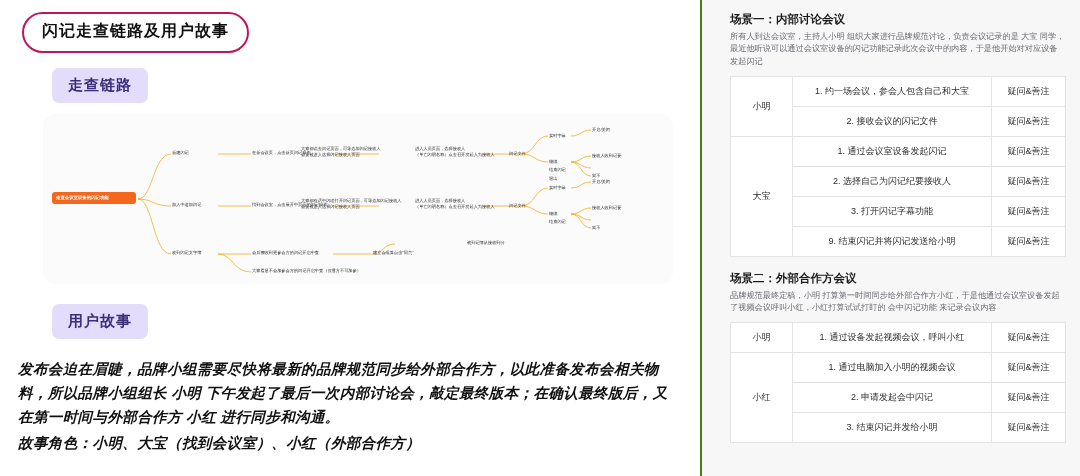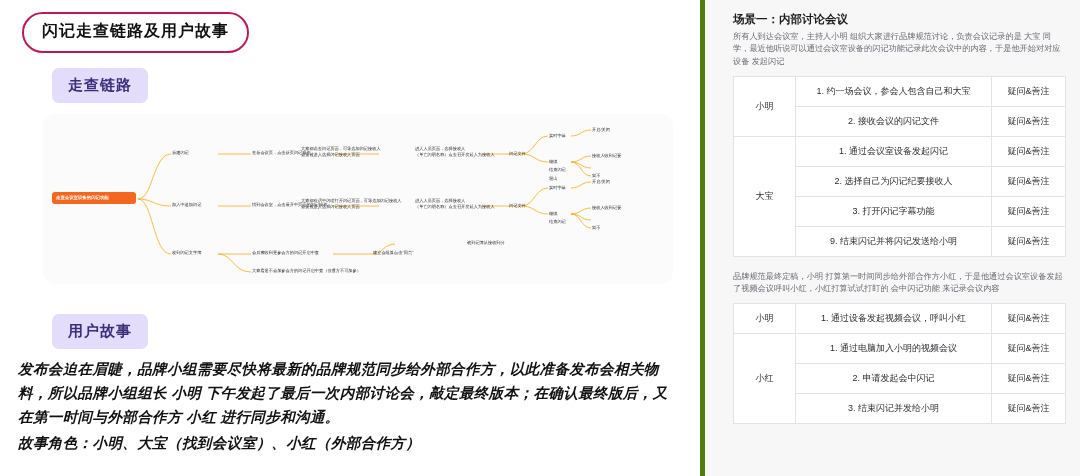--- a/index.html
+++ b/index.html
@@ -39,21 +39,21 @@
     font-size: 15px;
     font-weight: bold;
     letter-spacing: 1px;
   }
   #sec-route {
     left: 52px; top: 68px;
     background: #e4dcfb;
     color: #3b2f7a;
   }
   #sec-story {
-    left: 52px; top: 314px;
+    left: 52px; top: 304px;
     background: #e4dcfb;
     color: #3b2f7a;
   }
 
   .mindmap-card {
     position: absolute;
     left: 43px; top: 114px;
     width: 630px; height: 170px;
     background: #fbfbfb;
     border-radius: 12px;
@@ -91,21 +91,21 @@
   .story-roles {
     display: block;
     margin-top: 2px;
   }
 
   
   .right {
     position: relative;
     width: 380px; height: 476px;
     background: #f7f7f8;
-    border-left: 5px solid #4d7c0f;
+    border-left: 2px solid #4d7c0f;
     padding: 10px 14px 0 28px;
     flex: none;
     overflow: hidden;
   }
   .scene-title {
     font-size: 11.5px;
     font-weight: bold;
     color: #1c1c1c;
     margin: 2px 0 4px 0;
   }
@@ -267,20 +267,21 @@
           </tr>
           <tr>
             <td class="step">9. 结束闪记并将闪记发送给小明</td>
             <td class="note">疑问&amp;善注</td>
           </tr>
         </tbody>
       </table>
     </div>
 
     <div class="scene2">
+      <div class="scene-title">场景二：外部合作方会议</div>
       <div class="scene-desc">品牌规范最终定稿，小明 打算第一时间同步给外部合作方小红，于是他通过会议室设备发起了视频会议呼叫小红，小红打算试试打盯的 会中闪记功能 来记录会议内容</div>
       <table class="scene">
         <tbody>
           <tr>
             <td class="who">小明</td>
             <td class="step">1. 通过设备发起视频会议，呼叫小红</td>
             <td class="note">疑问&amp;善注</td>
           </tr>
           <tr>
             <td class="who" rowspan="3">小红</td>

